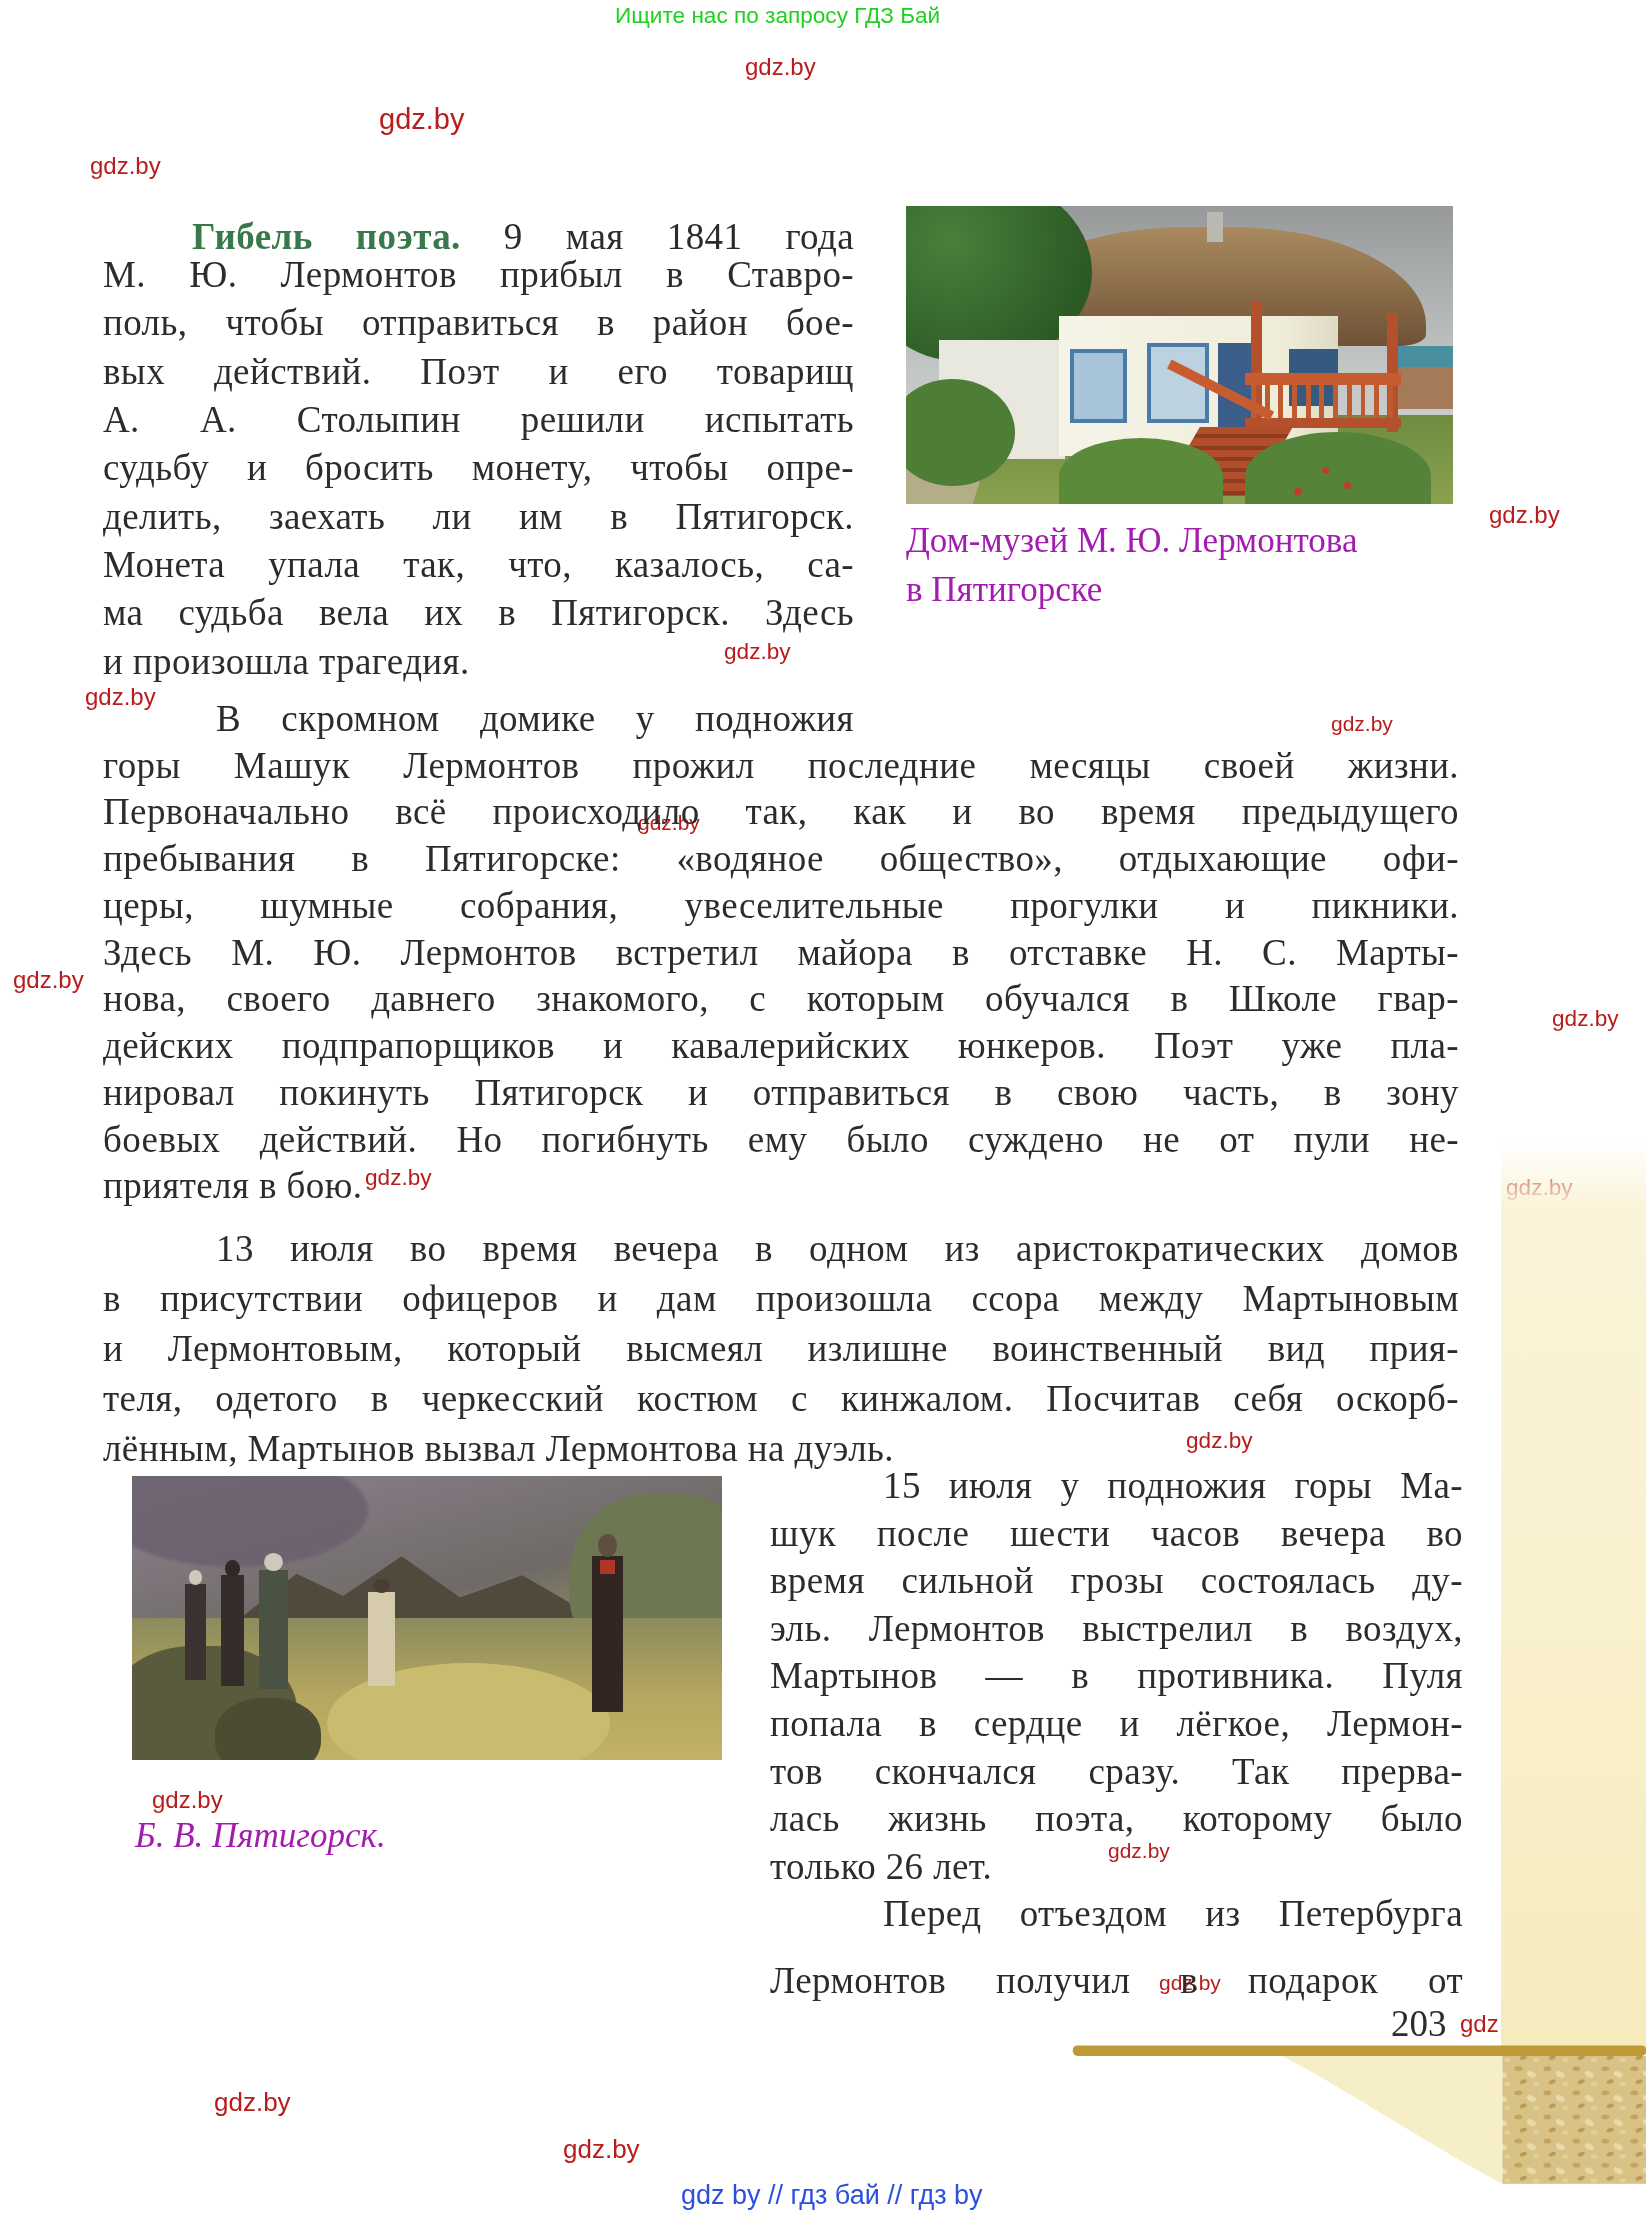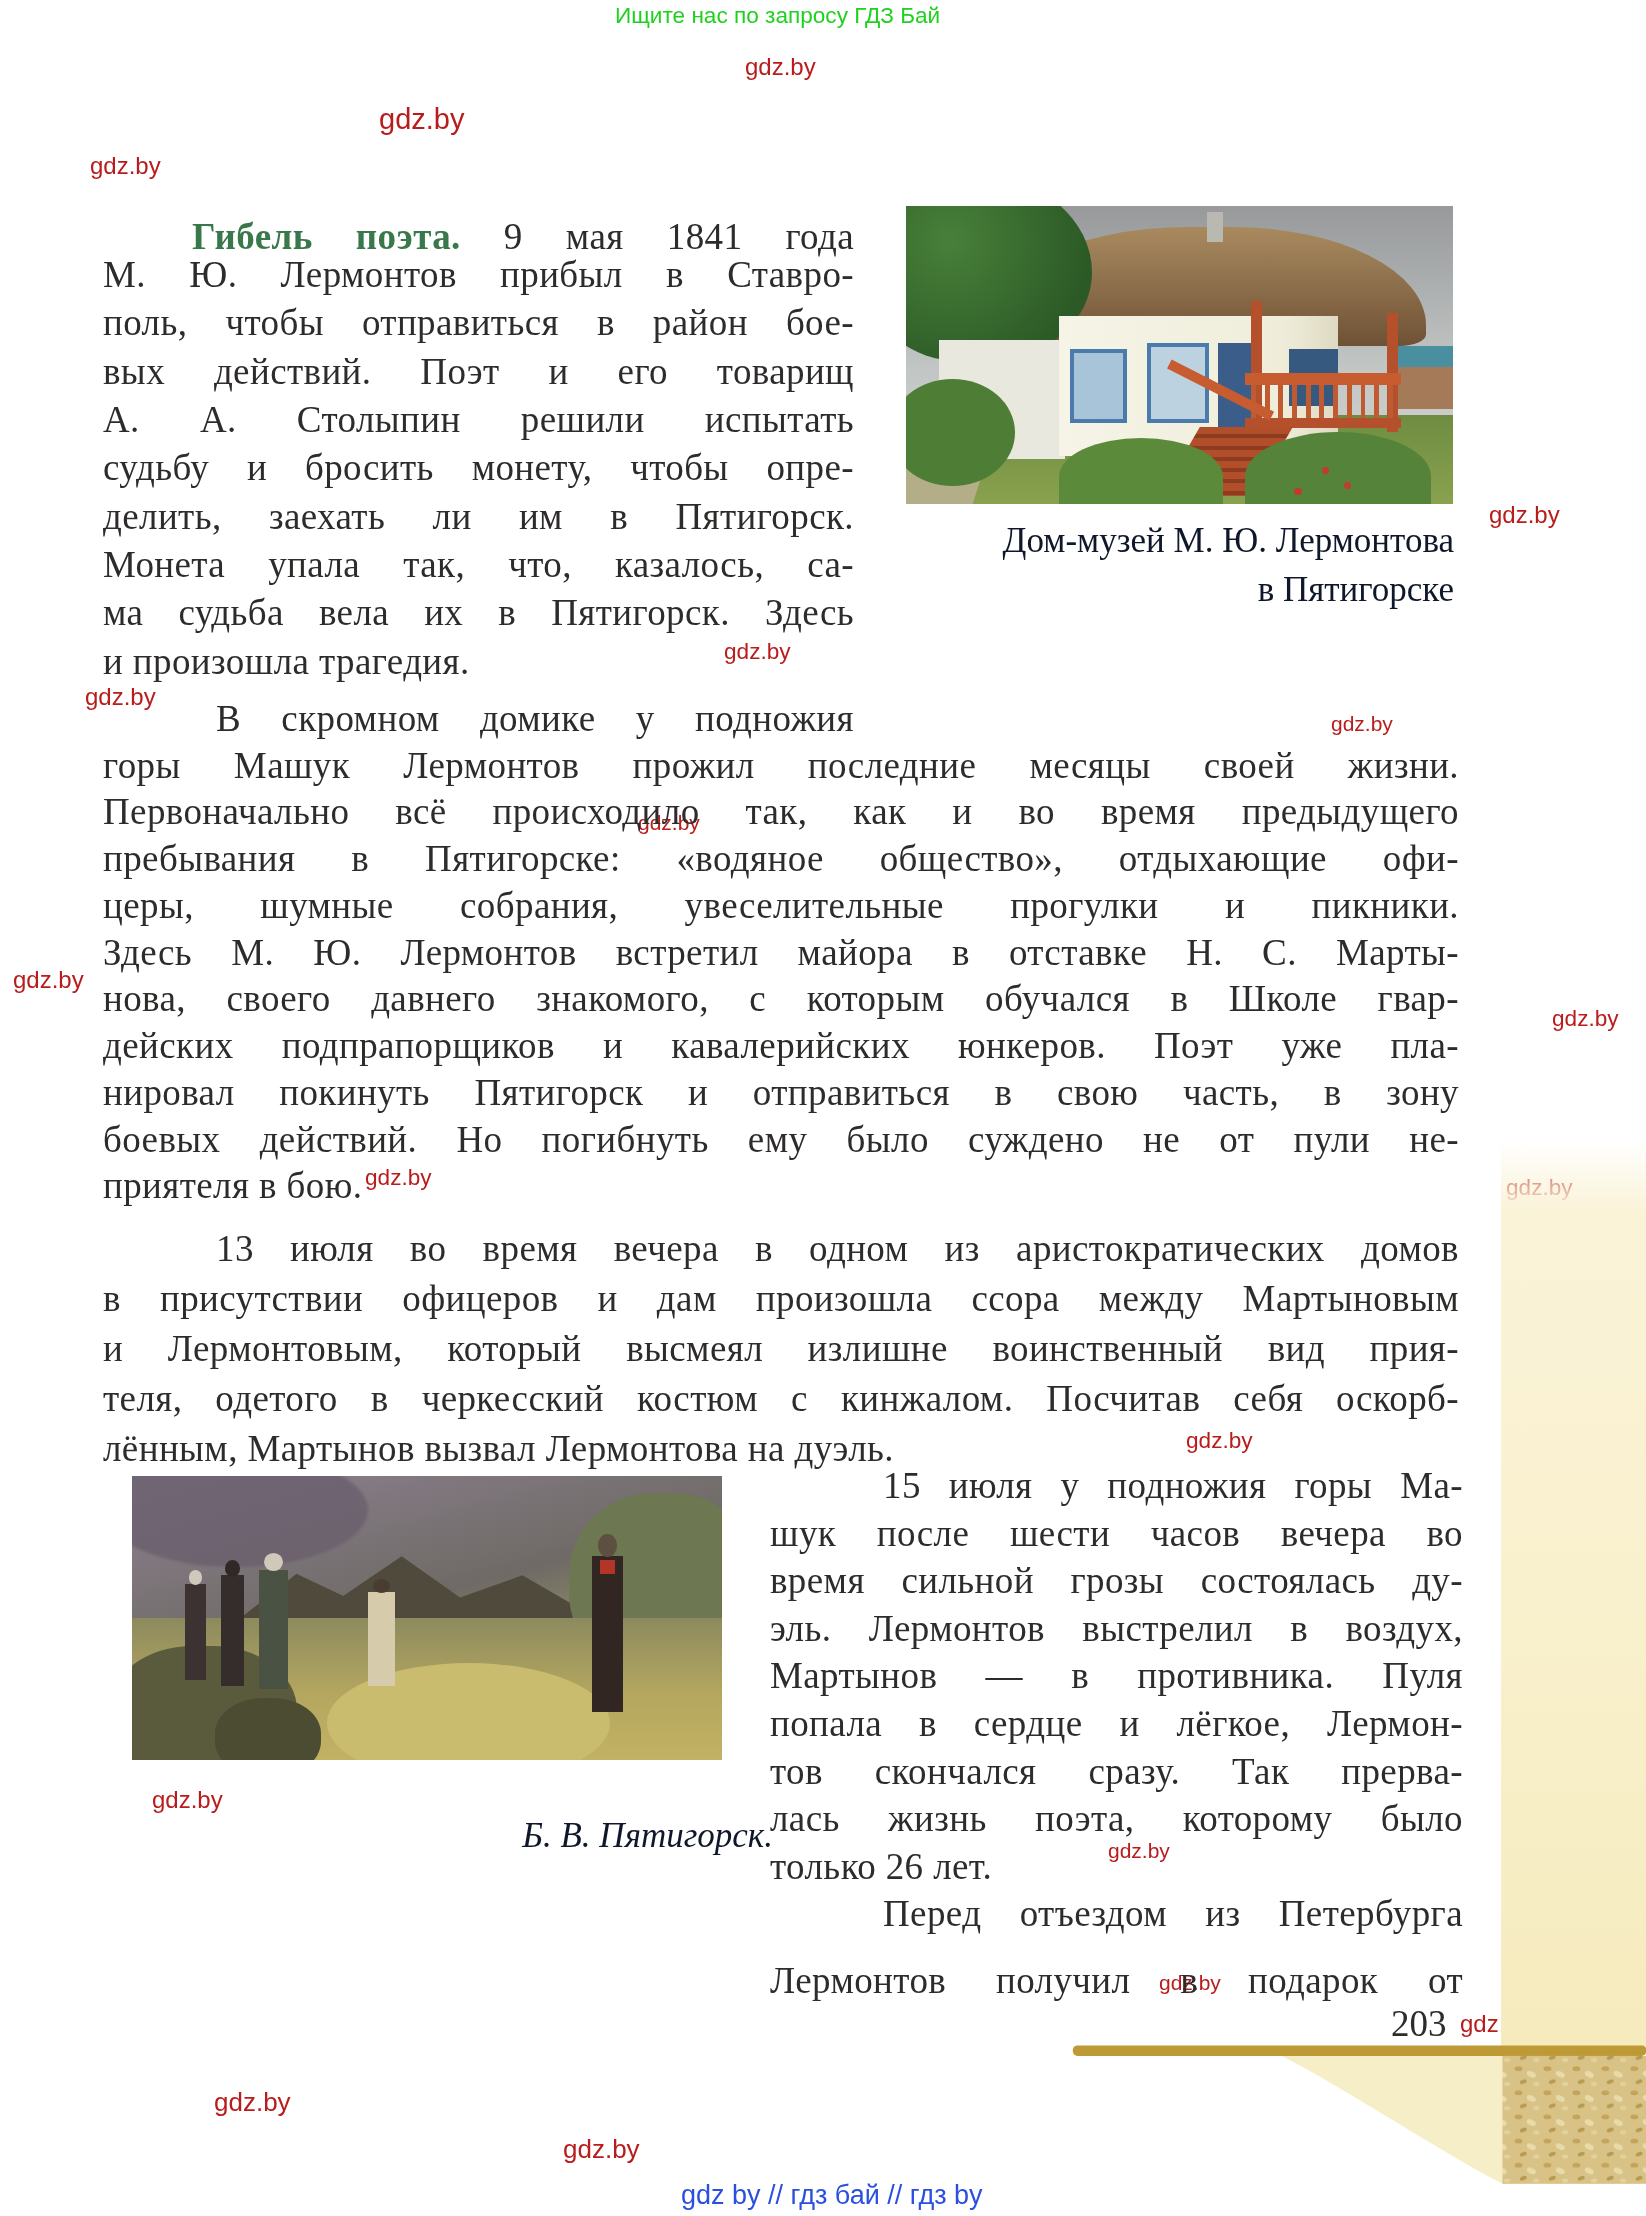--- a/index.html
+++ b/index.html
@@ -73,21 +73,21 @@
   .fig1{left:9%;  top:38%; width:3.6%; height:34%; background:#3b3231;}
   .fig2{left:15%; top:35%; width:4%;   height:39%; background:#352c2c;}
   .fig2 .head{background:#2f2826;}
   .fig3{left:21.5%; top:33%; width:5%; height:42%; background:#4a5244;}
   .fig4{left:40%; top:41%; width:4.6%; height:33%; background:#d6cbaa;}
   .fig4 .head{background:#4a3c30;}
   .fig5{left:78%; top:28%; width:5.2%; height:55%; background:#322623;}
   .fig5 .head{background:#5e4f41;}
   .fig5 .scarf{position:absolute; left:25%; top:3%; width:50%; height:9%; background:#b33527;}
   
-  .caption{position:absolute; font:35px/1.1 "Liberation Serif","DejaVu Serif",serif; color:#0f172a; text-align:right;}
+  .caption{position:absolute; font:35px/1.1 "Liberation Serif","DejaVu Serif",serif; color:#a21caf; text-align:left;}
   #photo-cap1{left:906px; top:522px; width:548px;}
   #photo-cap2{left:906px; top:571px; width:548px;}
   #paint-cap1{left:135px; top:1817px; width:638px; font-style:italic;}
   #paint-cap2{left:135px; top:1868px; width:638px; font-style:italic;}
   
   #stripe{position:absolute; left:1501px; top:1139px; width:145px; height:912px;
     background:linear-gradient(180deg,rgba(250,243,214,0) 0,#faf3d8 73px,#f9f0cc 55%,#f6ebbd 100%);}
   #corner{position:absolute; left:1048px; top:2039px;}
   
   #pagenum{position:absolute; left:1391px; top:2005px; font:37px/1 "Liberation Serif","DejaVu Serif",serif; color:#2e2c2b;}

